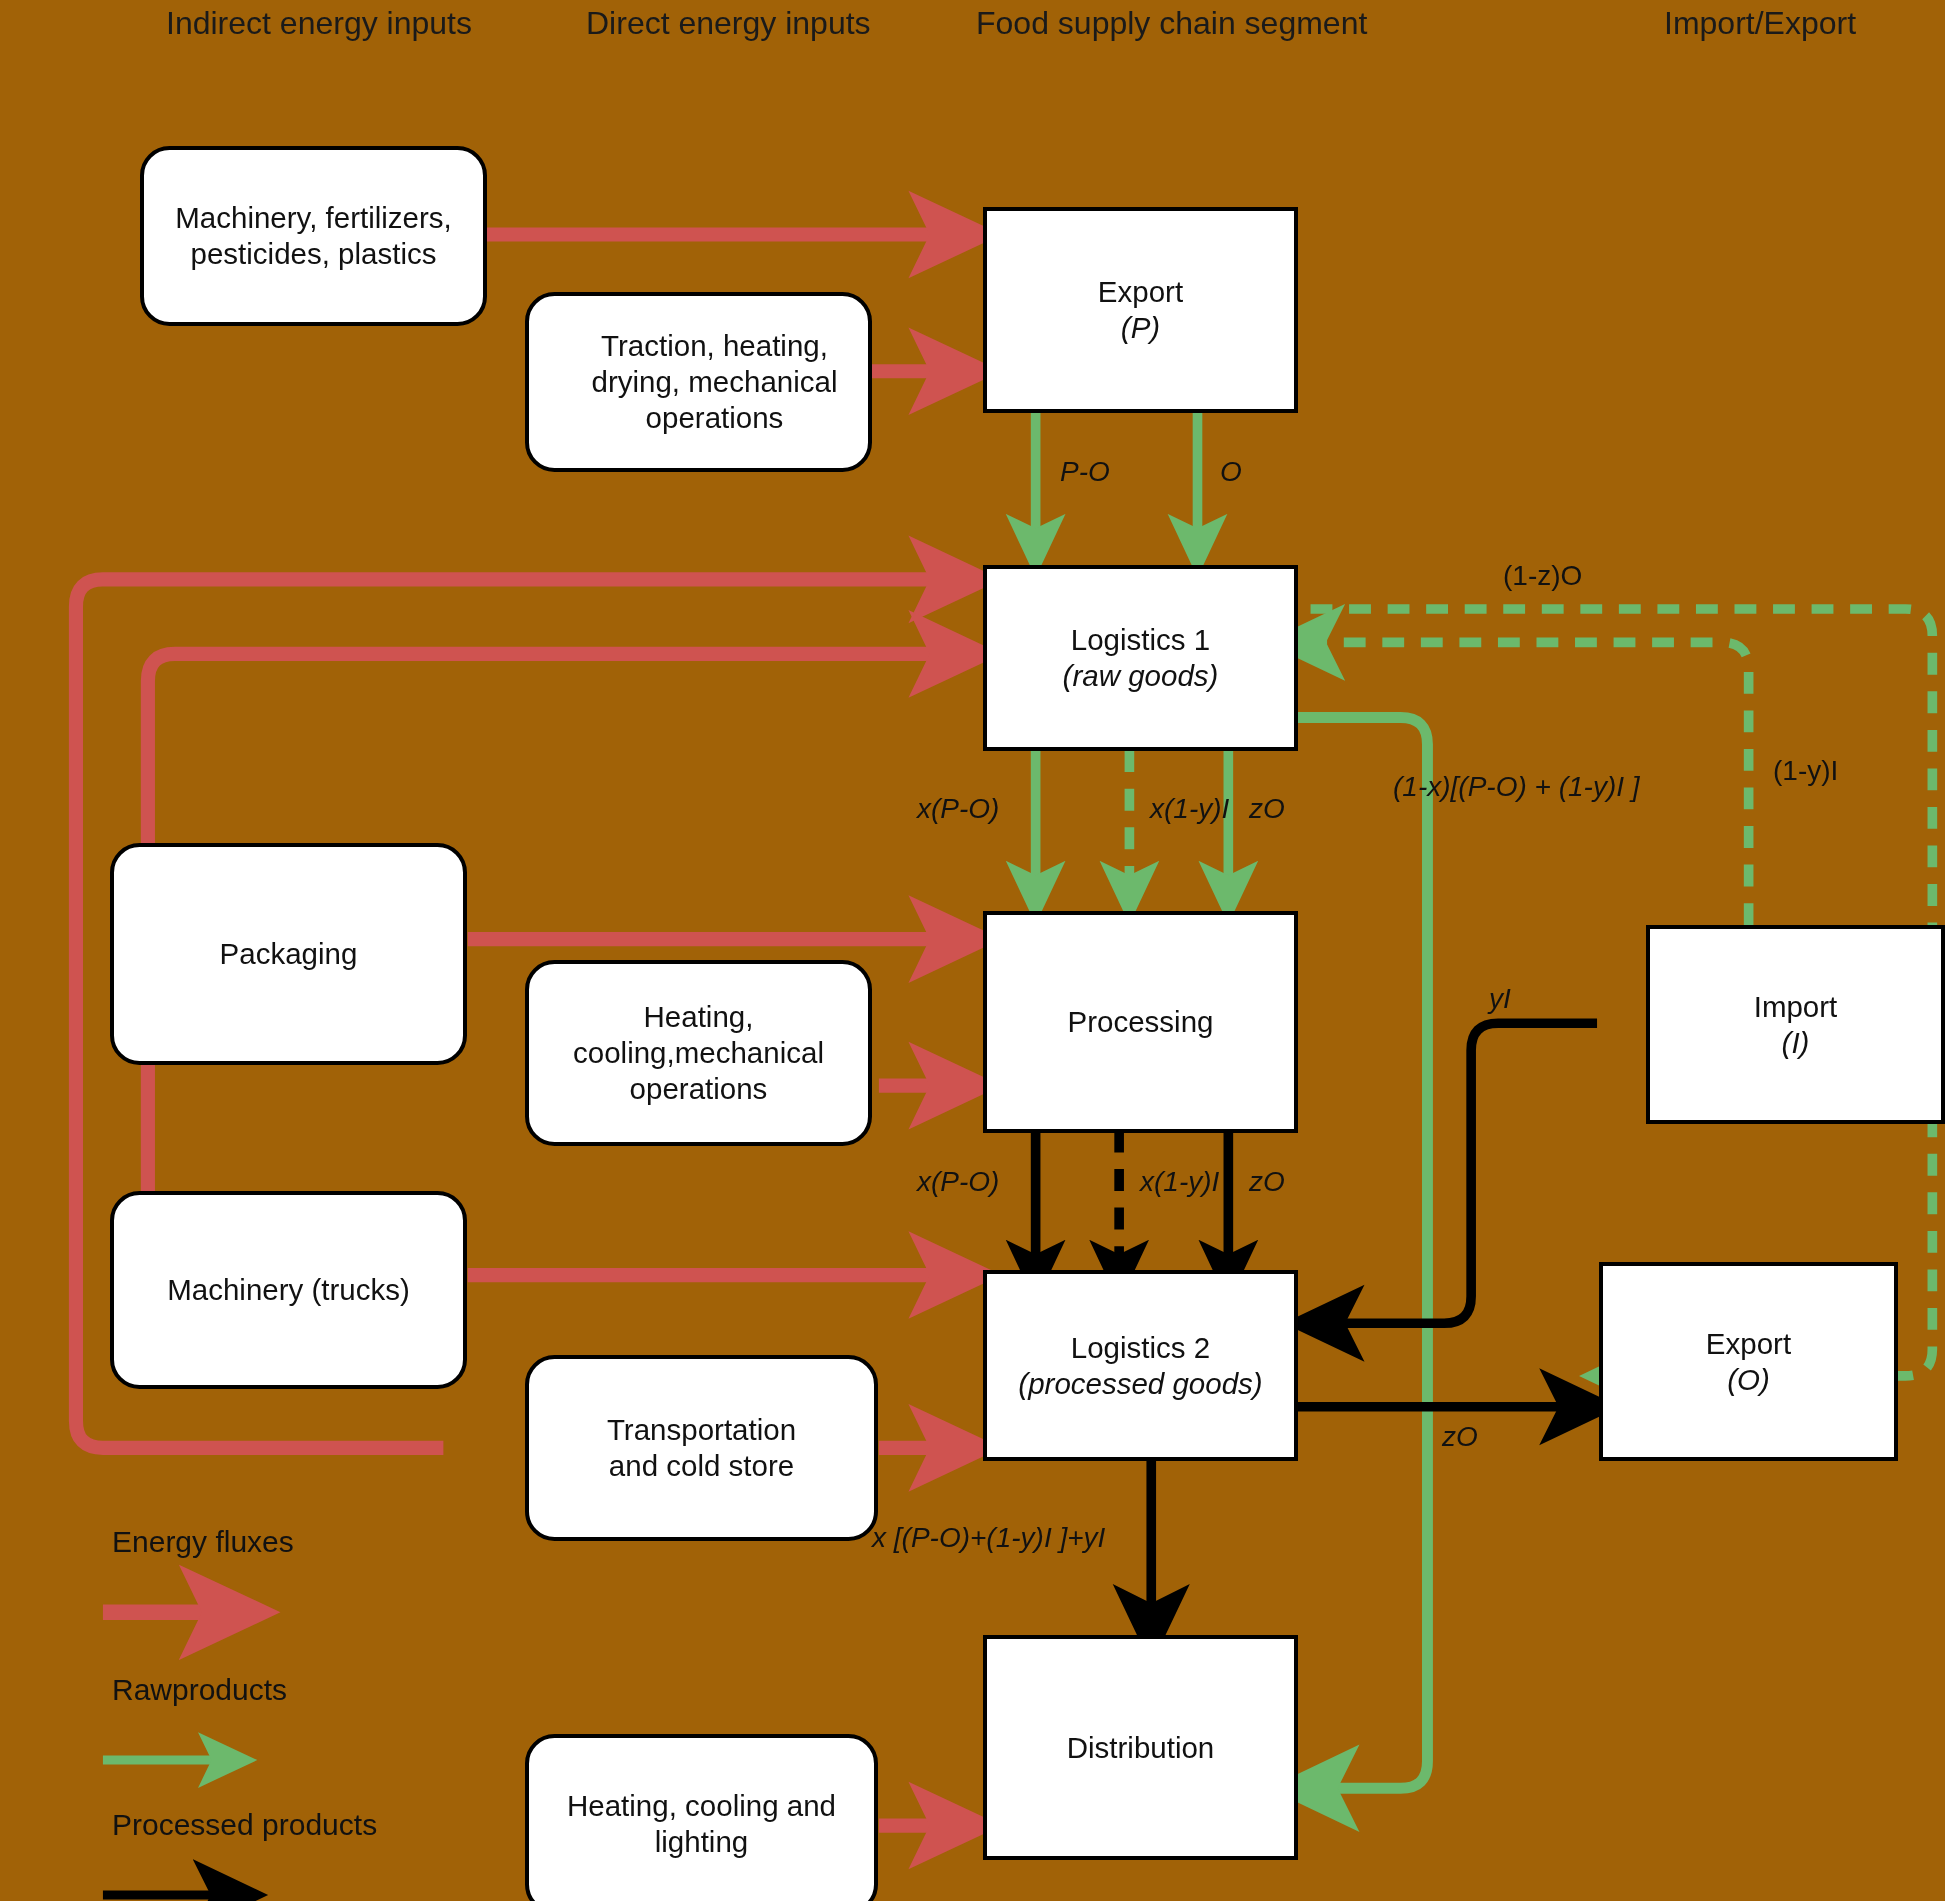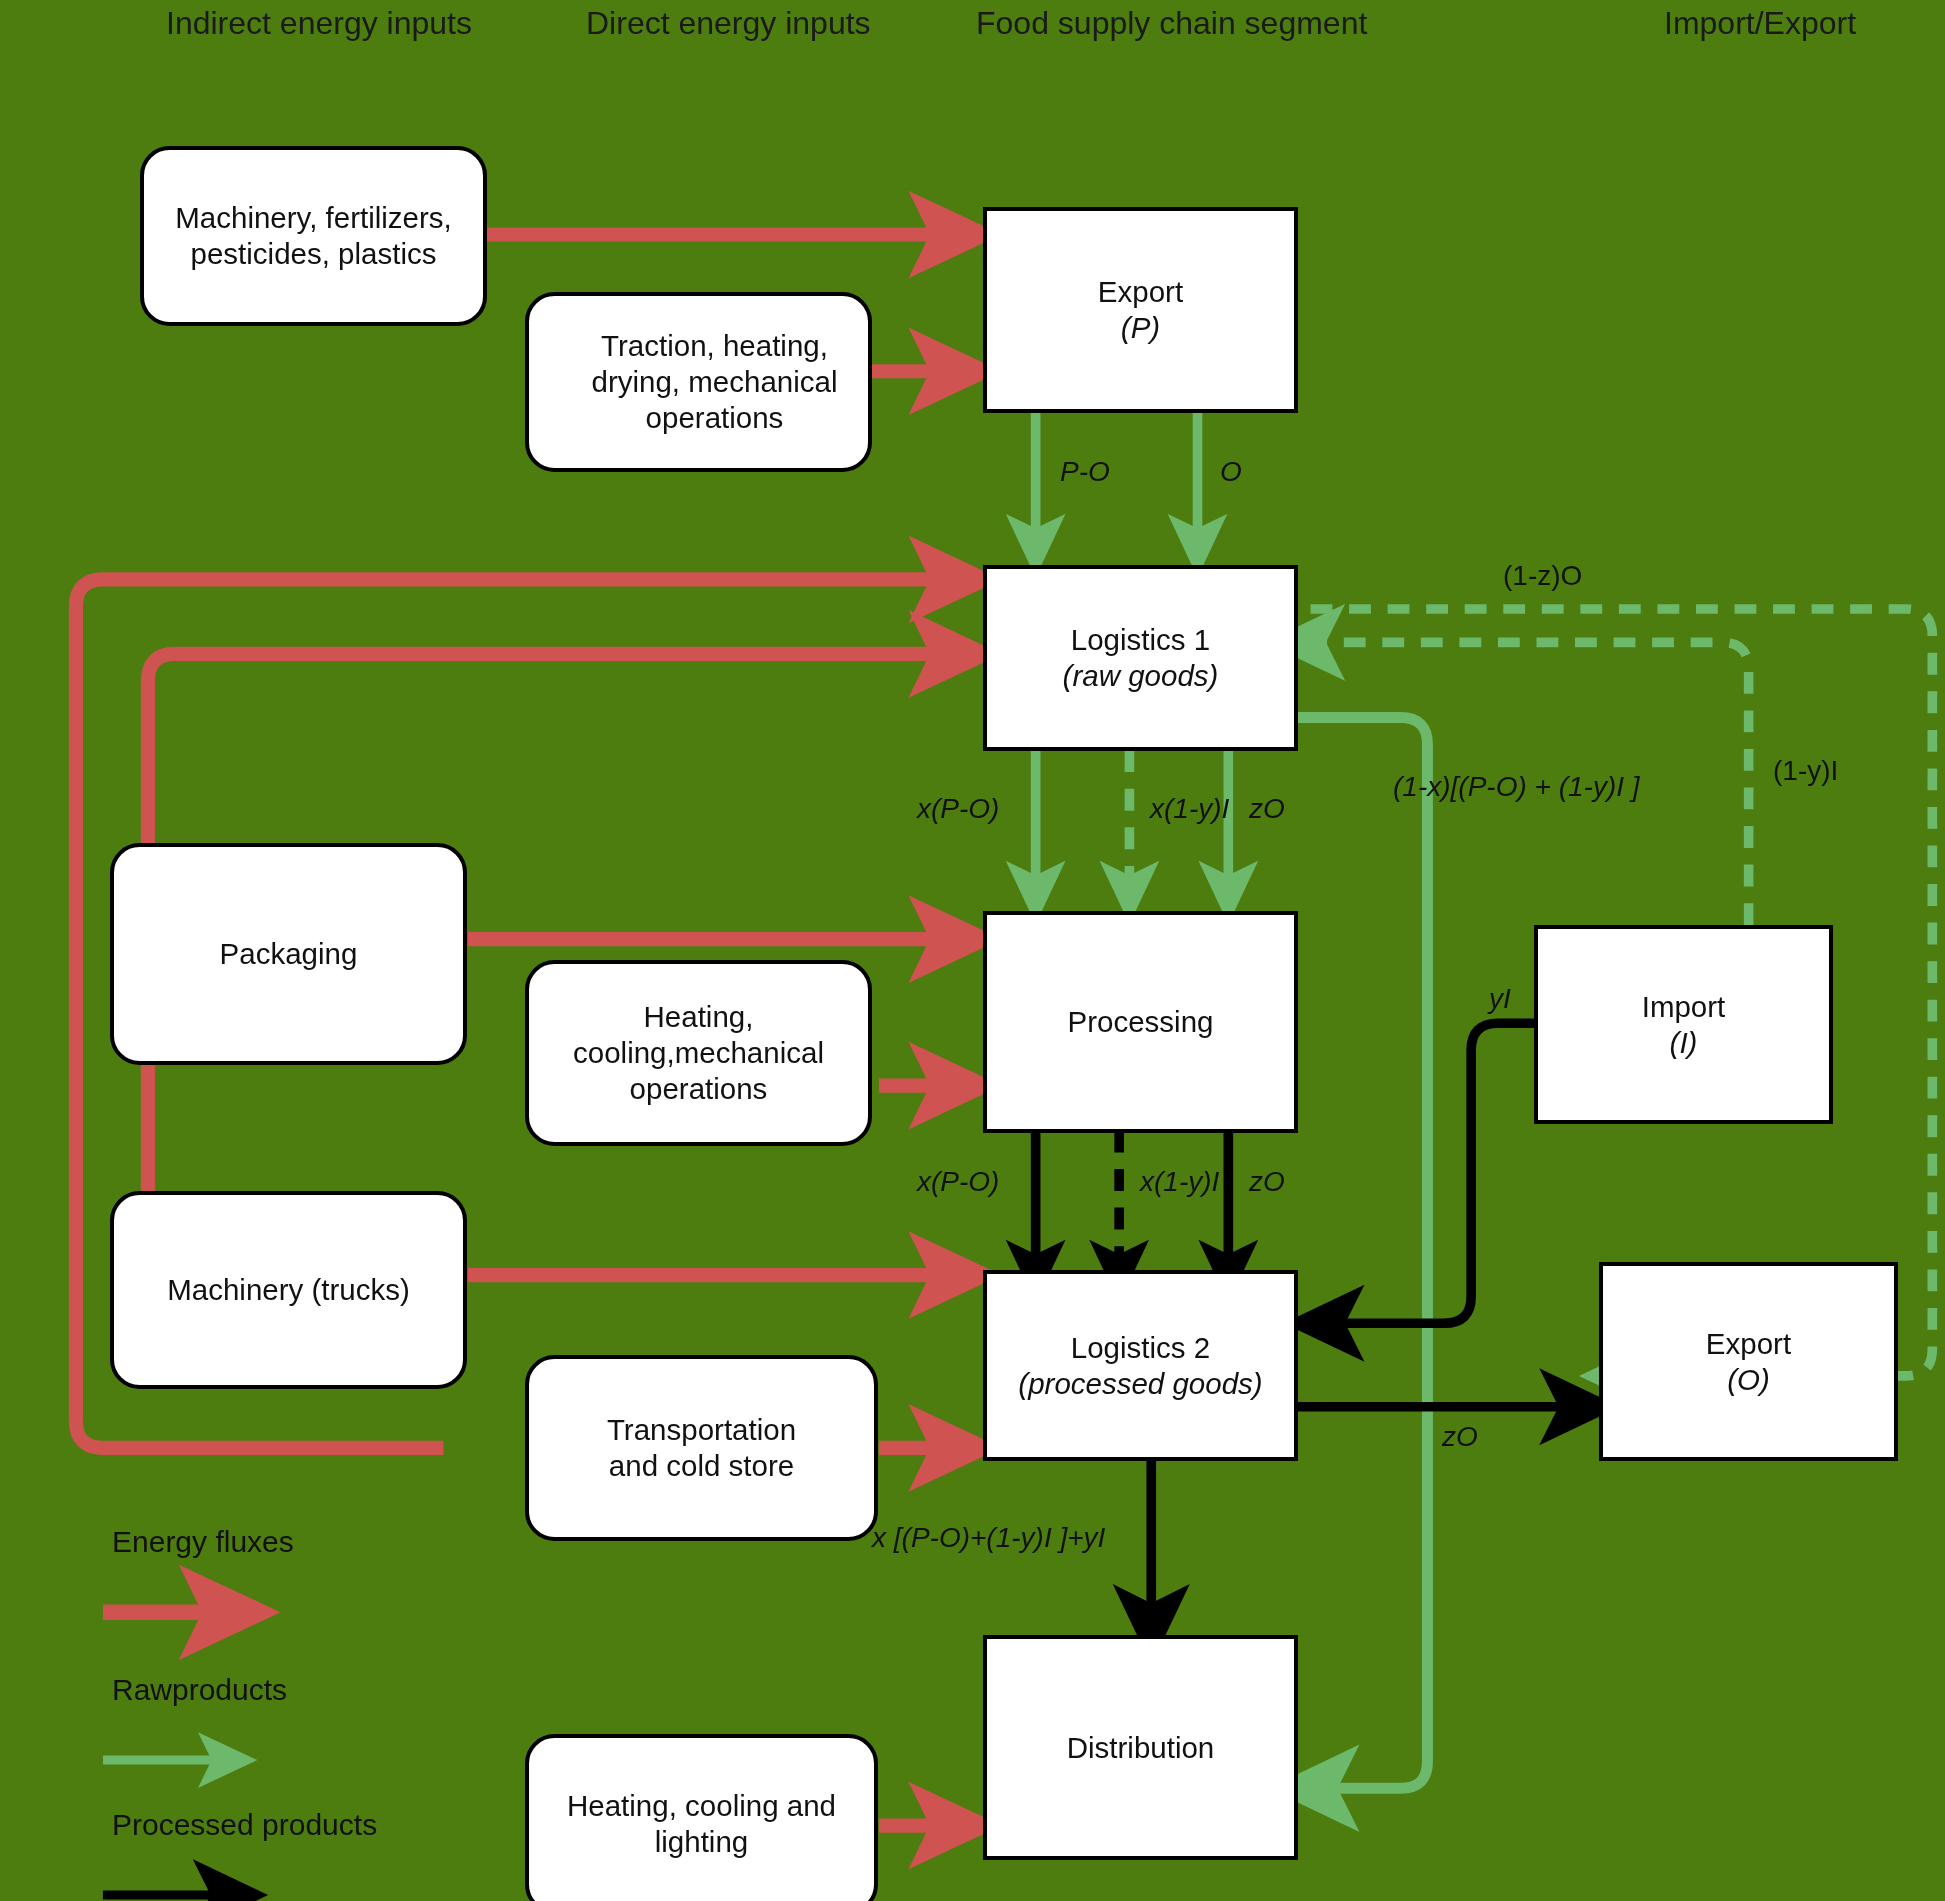--- a/index.html
+++ b/index.html
@@ -1,17 +1,17 @@
 <!DOCTYPE html>
 <html style="font-size:10.3px"><head>
 <meta charset="utf-8">
 <style>
   html,body{margin:0;padding:0;background:#ffffff;}
   body{font-family:"Liberation Sans", sans-serif;}
-  #stage{position:relative;width:1946px;height:1902px;background:#4d7c0f;overflow:hidden;}
+  #stage{position:relative;width:1946px;height:1902px;background:#a16207;overflow:hidden;}
   svg{position:absolute;top:0;left:0;width:1946px;height:1902px;}
   .col-head{
     position:absolute;font-size:32px;color:#1a1a1a;white-space:nowrap;
     font-family:"Liberation Sans", sans-serif;
   }
   .node{
     position:absolute;box-sizing:border-box;background:#fff;
     display:flex;align-items:center;justify-content:center;text-align:center;
     color:#111;font-size:29.5px;line-height:1.22;
   }
@@ -161,21 +161,21 @@
 
   <div class="node rect" style="left:983px;top:1270px;width:315px;height:191px;flex-direction:column;">
     <span>Logistics 2</span>
     <span class="sub">(processed goods)</span>
   </div>
 
   <div class="node rect" style="left:983px;top:1635px;width:315px;height:225px;flex-direction:column;">
     <span>Distribution</span>
   </div>
 
-  <div class="node rect" style="left:1534px;top:925px;width:299px;height:199px;flex-direction:column;justify-content:center;">
+  <div class="node rect" style="left:1646px;top:925px;width:299px;height:199px;flex-direction:column;justify-content:center;">
     <span>Import</span>
     <span class="sub">(I)</span>
   </div>
 
   <div class="node rect" style="left:1599px;top:1262px;width:299px;height:199px;flex-direction:column;">
     <span>Export</span>
     <span class="sub">(O)</span>
   </div>
 
   <div class="edge-label" style="left:1060px;top:456px;">P-O</div>

